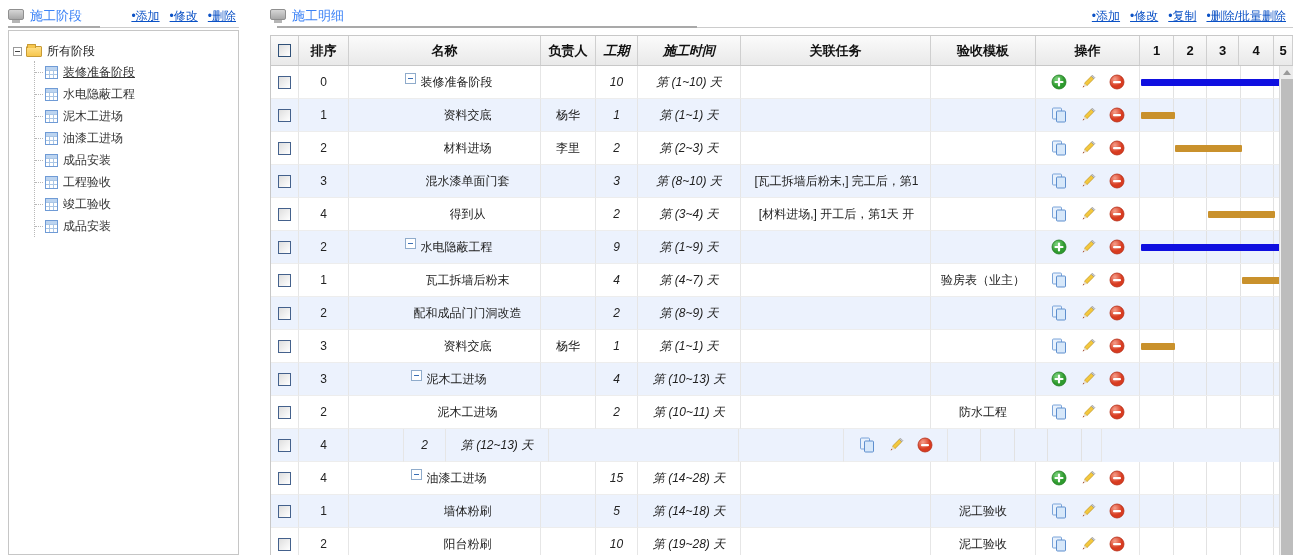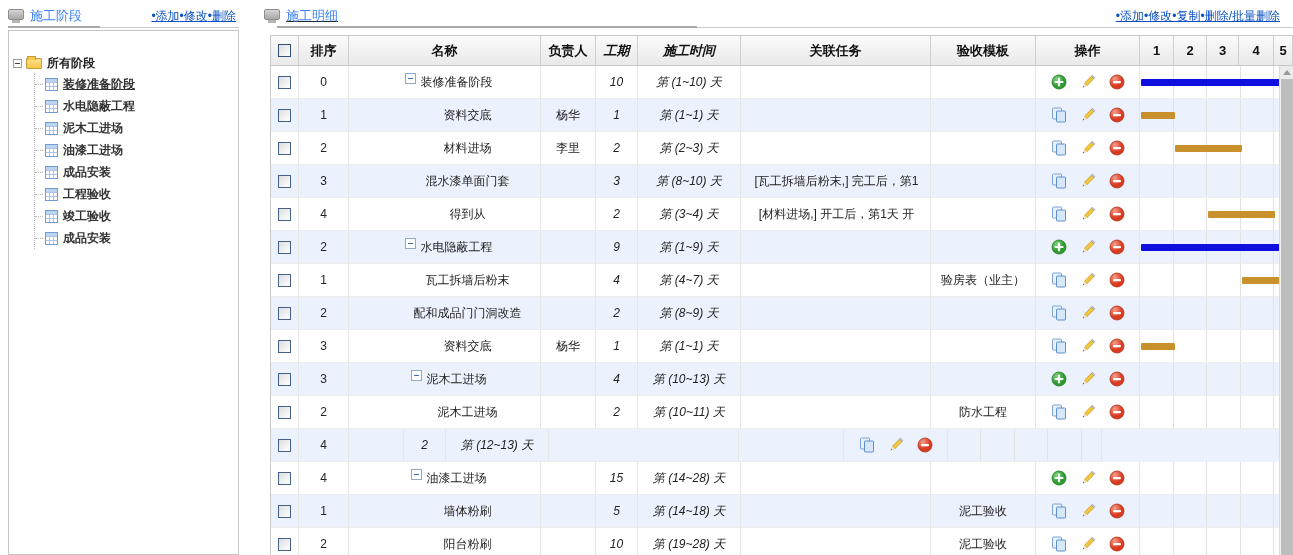--- a/index.html
+++ b/index.html
@@ -3,36 +3,36 @@
 <meta charset="utf-8">
 <style>
   * { margin:0; padding:0; box-sizing:border-box; }
   html,body { width:1293px; height:555px; background:#fff; overflow:hidden;
     font-family:"Liberation Sans","DejaVu Sans",sans-serif; font-size:12px; color:#222; }
   body { position:relative; }
 
   
   .phead { position:absolute; top:4px; height:24px; display:flex; align-items:center; }
   .phead-left  { left:8px;  width:228px; }
-  .phead-right { left:264px; width:1016px;text-decoration:underline; }
+  .phead-right { left:270px; width:1016px; }
   .ptitle { color:#3b82f6; font-size:13px; margin-left:6px; }
-  .plinks { display:flex; margin-left:auto; }
+  .plinks { display:flex; gap:10px; margin-left:auto; }
   .plinks a { color:#0b51c5; text-decoration:underline; cursor:pointer; white-space:nowrap; }
   .underline-light { position:absolute; height:1px; background:#ccc; }
   .underline-dark  { position:absolute; height:2px; background:#a9a9a9; }
 
   
   .monitor { position:relative; width:16px; height:15px; display:inline-block; }
   .monitor .scr { position:absolute; top:0; left:0; width:16px; height:11px;
     background:linear-gradient(#d6d6d6,#a8a8a8); border:1px solid #8f8f8f; border-radius:2px; }
   .monitor .std { position:absolute; bottom:1px; left:4px; width:8px; height:3px; background:#b5b5b5; }
 
   
   .tree-box { position:absolute; left:8px; top:30px; width:231px; height:525px;
-    background:#fff; border:1px solid #c6c6c6; padding:22px 4px;font-weight:bold; }
+    background:#fff; border:1px solid #c6c6c6; padding:10px 4px; }
   .tree-root { display:flex; align-items:center; height:20px; }
   .expander9 { width:9px; height:9px; border:1px solid #9a9a9a; background:#fff;
     display:inline-flex; align-items:center; justify-content:center; margin-right:4px; }
   .expander9 i { display:block; width:5px; height:1px; background:#444; }
   .folder { position:relative; width:16px; height:11px; background:linear-gradient(#ffe089,#f6c64d);
     border:1px solid #c89b35; border-radius:1px; margin-right:5px; }
   .folder:before { content:""; position:absolute; top:-3px; left:0; width:7px; height:3px;
     background:#f6c64d; border:1px solid #c89b35; border-bottom:none; border-radius:1px 1px 0 0; }
   .tree-kids { margin-left:21px; border-left:1px dotted #b8b8b8; padding-left:0; }
   .tree-item { display:flex; align-items:center; height:22px; position:relative; padding-left:10px; }

